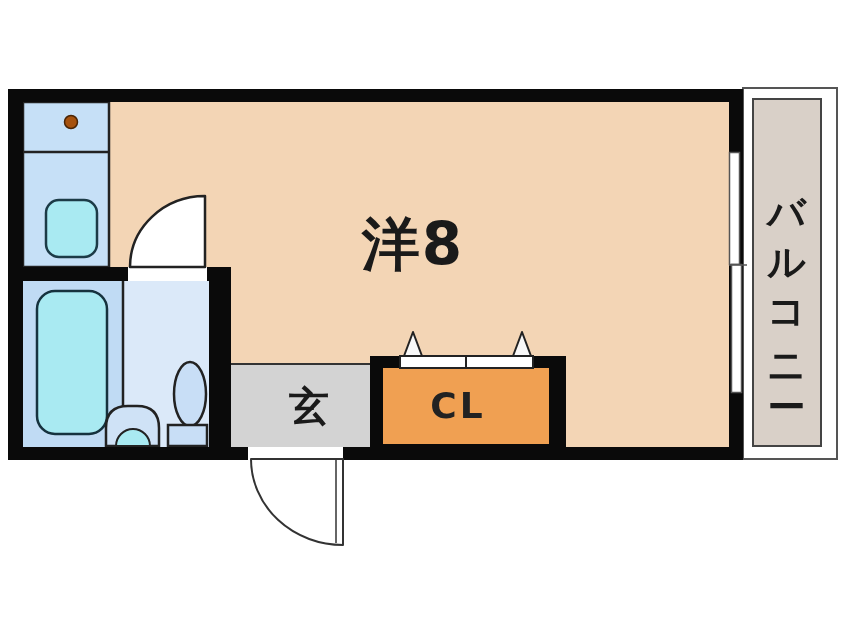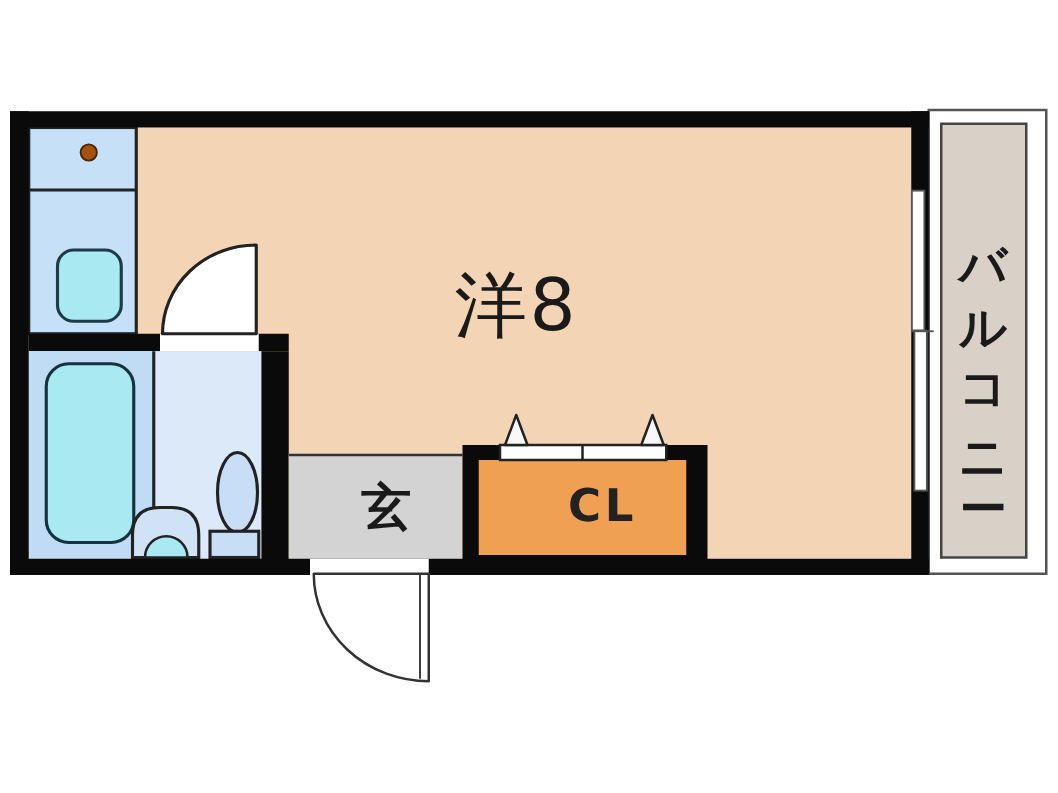--- a/index.html
+++ b/index.html
@@ -11,23 +11,23 @@
     overflow:hidden;
   }
   .plan-svg{position:absolute;left:0;top:0;}
   .room-label{
     position:absolute;
     transform:translate(-50%,-50%);
     color:#1a1a1a;
     white-space:nowrap;
     user-select:none;
   }
-  .label-main{left:413px;top:245px;font-size:58px;font-weight:400;letter-spacing:2px;}
+  .label-main{left:413px;top:245px;font-size:58px;font-weight:700;letter-spacing:2px;}
   .label-entrance{left:309px;top:406px;font-size:40px;font-weight:600;}
-  .label-closet{left:458px;top:405px;font-size:36px;font-weight:700;letter-spacing:3px;color:#222;margin-left:24px;}
+  .label-closet{left:458px;top:405px;font-size:36px;font-weight:700;letter-spacing:3px;color:#222;}
   .label-balcony{
     left:786px;top:283px;
     font-size:38px;font-weight:600;
     writing-mode:vertical-rl;
     letter-spacing:11px;
   }
 </style>
 </head>
 <body>
 

